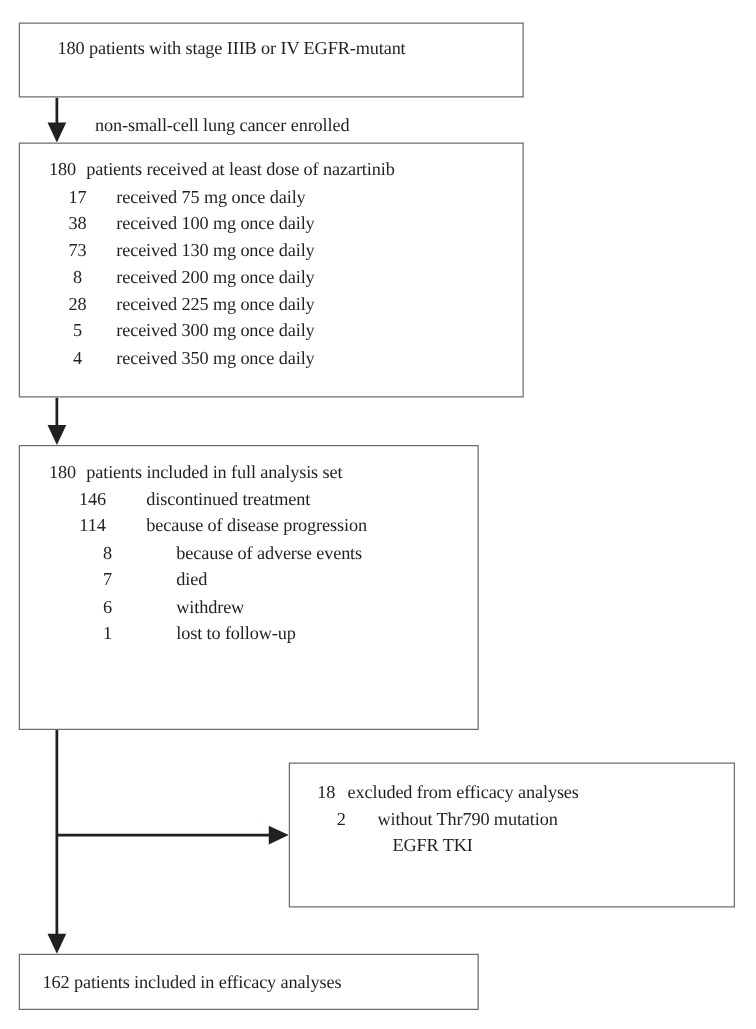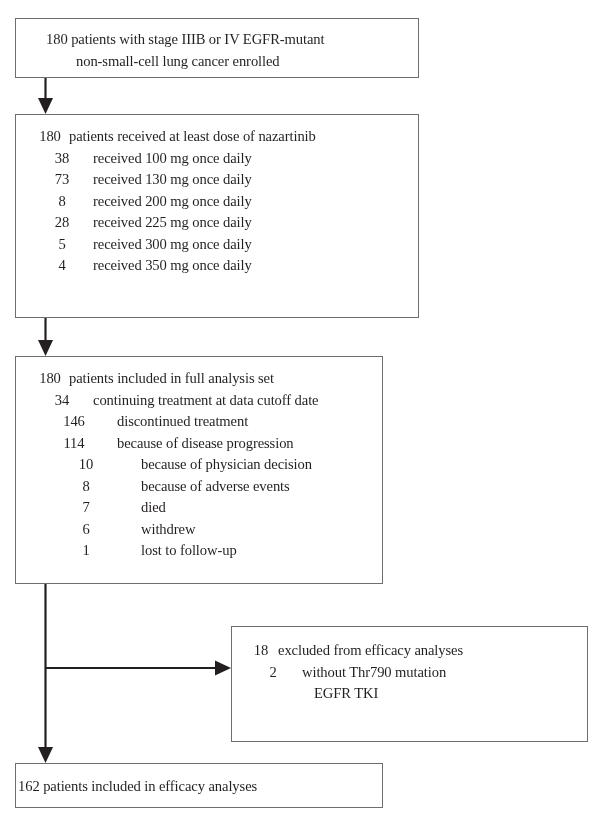--- a/index.html
+++ b/index.html
@@ -74,37 +74,37 @@
   .ind0 .num { width: 30px; }
   .ind1 .num { width: 54px; }
   .ind2 .num { width: 78px; }
   .ind3 .num { width: 102px; }
   .cont .num { width: 102px; }
 
   
   #box-enrolled      { left: 15px;  top: 18px;  width: 404px; height: 60px; }
   #box-enrolled .node-lines { left: 18px; top: 10px; }
   #box-enrolled .flow-line:first-child { padding-left: 12px; }
-  #box-enrolled .flow-line:last-child  { padding-left: 42px; }
+  #box-enrolled .flow-line:last-child  { padding-left: 42px; margin-top: 40px; }
 
   #box-dosing        { left: 15px;  top: 114px; width: 404px; height: 204px; }
   #box-dosing .node-lines { left: 19px; top: 11px; }
 
   #box-fas           { left: 15px;  top: 356px; width: 368px; height: 228px; }
   #box-fas .node-lines { left: 19px; top: 11px; }
 
-  #box-excluded      { left: 231px; top: 610px; width: 357px; height: 116px; margin-top: 16px; }
+  #box-excluded      { left: 231px; top: 610px; width: 357px; height: 116px; }
   #box-excluded .node-lines { left: 16px; top: 13px; }
   #box-excluded .ind0 .num { width: 26px; }
   #box-excluded .ind1 .num { width: 50px; }
   #box-excluded .ind2 .num { width: 62px; }
   #box-excluded .cont  .num { width: 62px; }
 
   #box-efficacy      { left: 15px;  top: 763px; width: 368px; height: 45px; }
-  #box-efficacy .node-lines { left: 2px; top: 12px; }
+  #box-efficacy .node-lines { left: 18px; top: 12px; }
 </style>
 </head>
 <body>
 
 <div class="flow-canvas">
 
   <svg class="connectors" viewBox="0 0 605 823" width="605" height="823">
 
     <g>
       <line x1="45.5" y1="78" x2="45.5" y2="103" stroke="#231f20" stroke-width="2.2"></line>
@@ -132,20 +132,23 @@
       <span class="flow-line">non-small-cell lung cancer enrolled</span>
     </div>
   </div>
 
   <div class="node-box" id="box-dosing">
     <div class="node-lines">
       <span class="flow-line ind0">
         <span class="num">180</span><span class="lbl">patients received at least dose of nazartinib</span>
       </span>
       <span class="flow-line ind1">
+        <span class="num">17</span><span class="lbl">received 75 mg once daily</span>
+      </span>
+      <span class="flow-line ind1">
         <span class="num">38</span><span class="lbl">received 100 mg once daily</span>
       </span>
       <span class="flow-line ind1">
         <span class="num">73</span><span class="lbl">received 130 mg once daily</span>
       </span>
       <span class="flow-line ind1">
         <span class="num">8</span><span class="lbl">received 200 mg once daily</span>
       </span>
       <span class="flow-line ind1">
         <span class="num">28</span><span class="lbl">received 225 mg once daily</span>
@@ -157,33 +160,27 @@
         <span class="num">4</span><span class="lbl">received 350 mg once daily</span>
       </span>
     </div>
   </div>
 
   <div class="node-box" id="box-fas">
     <div class="node-lines">
       <span class="flow-line ind0">
         <span class="num">180</span><span class="lbl">patients included in full analysis set</span>
       </span>
-      <span class="flow-line ind1">
-        <span class="num">34</span><span class="lbl">continuing treatment at data cutoff date</span>
-      </span>
       <span class="flow-line ind2">
         <span class="num">146</span><span class="lbl">discontinued treatment</span>
       </span>
       <span class="flow-line ind2">
         <span class="num">114</span><span class="lbl">because of disease progression</span>
       </span>
       <span class="flow-line ind3">
-        <span class="num">10</span><span class="lbl">because of physician decision</span>
-      </span>
-      <span class="flow-line ind3">
         <span class="num">8</span><span class="lbl">because of adverse events</span>
       </span>
       <span class="flow-line ind3">
         <span class="num">7</span><span class="lbl">died</span>
       </span>
       <span class="flow-line ind3">
         <span class="num">6</span><span class="lbl">withdrew</span>
       </span>
       <span class="flow-line ind3">
         <span class="num">1</span><span class="lbl">lost to follow-up</span>

